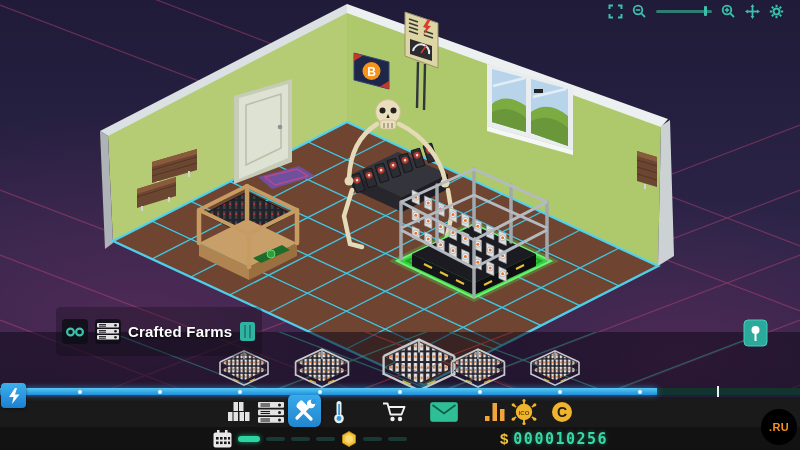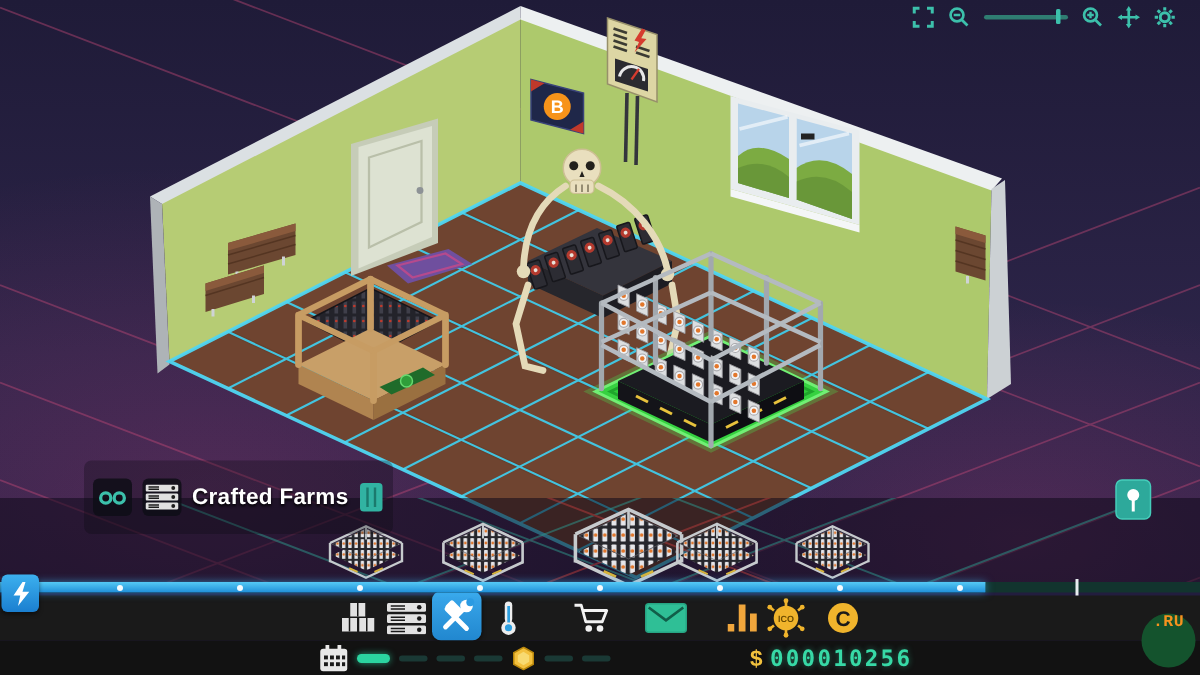--- a/index.html
+++ b/index.html
@@ -44,22 +44,22 @@
   .pip-wrap{position:absolute;left:213px;top:0;height:23px;display:flex;align-items:center;gap:6px;}
   .pip-filled{width:22px;height:6px;border-radius:3px;background:#2bd4a0;box-shadow:0 0 5px rgba(43,212,160,.7);}
   .pip-dash{width:19px;height:4px;border-radius:2px;background:rgba(46,150,135,.30);}
   .money{position:absolute;left:500px;top:3px;display:flex;align-items:baseline;gap:5px;}
   .money .cur{color:#f2c23e;font-weight:bold;font-size:15px;}
   .money .val{color:#37d9a6;font-weight:bold;font-size:15px;letter-spacing:1.5px;
     font-family:"DejaVu Sans Mono",monospace;text-shadow:0 0 4px rgba(55,217,166,.45);}
 
   
   .watermark{position:absolute;left:655px;top:406px;width:145px;height:44px;z-index:9;}
-  .wm-circle{position:absolute;left:106px;top:3px;width:36px;height:36px;border-radius:50%;background:#14532d;
-    display:flex;justify-content:center;font-family:Liberation Mono, monospace;}
+  .wm-circle{position:absolute;left:106px;top:3px;width:36px;height:36px;border-radius:50%;background:#000000;
+    display:flex;align-items:center;justify-content:center;}
   .wm-ru{color:#f6921e;font-weight:bold;font-size:11px;letter-spacing:.3px;}
   .wm-text{position:absolute;left:0;top:8px;font-weight:bold;font-size:23px;letter-spacing:-.5px;white-space:nowrap;}
   .wm-t{color:#8cc63f;text-shadow:0 1px 1px #3f6414;}
   .wm-9{color:#2fb3e8;text-shadow:0 1px 1px #125a7e;}
 </style>
 </head>
 <body>
 
 <div class="stage">
 

